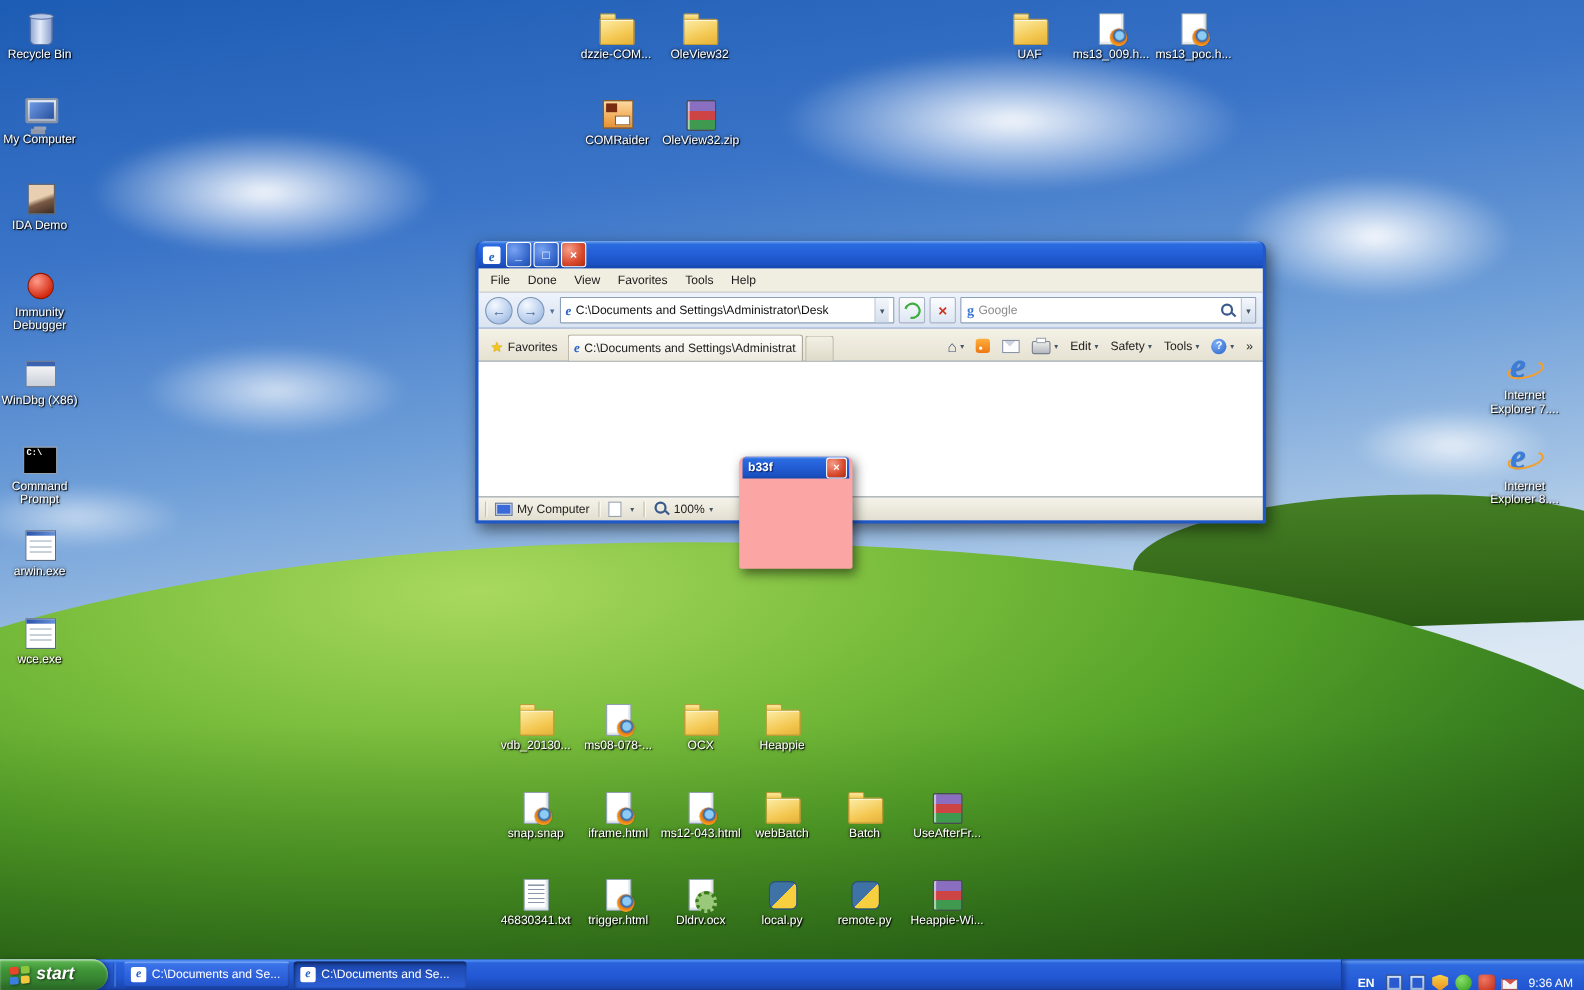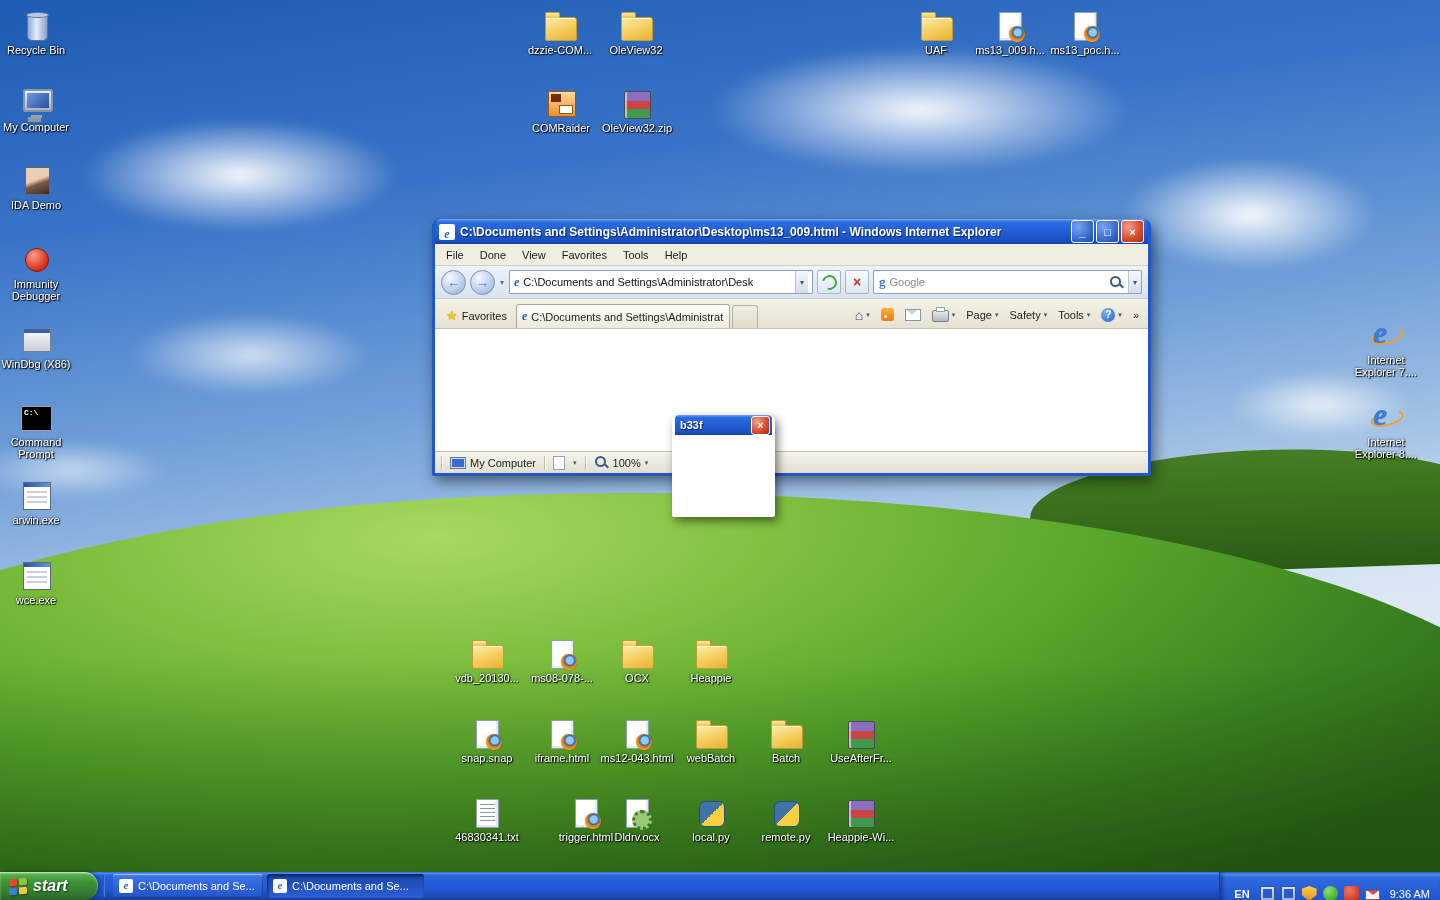--- a/index.html
+++ b/index.html
@@ -132,21 +132,21 @@
     display:flex;align-items:center;font-size:11px;color:#222;padding:0 6px;gap:8px}
   .sb-left{flex:1}
   .sb-sep{width:1px;height:14px;background:#c0bcac;box-shadow:1px 0 0 #fff}
   .sb-group{display:flex;align-items:center;gap:4px}
   .mini-pc{width:14px;height:10px;background:#cfd8e8;border:1px solid #6a7a98;position:relative}
   .mini-pc::before{content:"";position:absolute;inset:1px;background:#3a6ad8}
   .mini-page{width:10px;height:12px;background:#fff;border:1px solid #96a0ae}
 
   
   .dialog{position:absolute;left:672px;top:415px;width:103px;height:102px;z-index:60;
-    background:#ffffff;border-radius:6px 6px 2px 2px;padding:0 3px 3px;box-sizing:border-box;
+    background:#fca5a5;border-radius:6px 6px 2px 2px;padding:0 3px 3px;box-sizing:border-box;
     box-shadow:3px 4px 10px rgba(0,0,0,.5);display:flex;flex-direction:column}
   .dlg-title{height:20px;display:flex;align-items:center;gap:4px;padding:0 2px;border-radius:4px 4px 0 0;
     background:linear-gradient(#7aa8f0 0%,#2a6ce0 12%,#245fd8 45%,#1b51c2 85%,#1445aa 100%)}
   .dlg-title-text{flex:1;color:#fff;font-weight:bold;font-size:11px;padding-left:3px;text-shadow:1px 1px 1px rgba(0,20,80,.8)}
   .dlg-close{width:17px;height:17px;border-radius:3px;border:1px solid #fff;color:#fff;font-size:10px;font-weight:bold;
     display:flex;align-items:center;justify-content:center;
     background:radial-gradient(circle at 30% 28%,#f5a08c,#d8482a 60%,#aa2c12)}
   .dlg-body{flex:1;background:#ece9d8;display:flex;flex-direction:column}
   .dlg-msg{font-size:11px;color:#000;padding:13px 0 0 12px}
   .dlg-ok{margin:14px auto 0;width:74px;height:20px;border:1px solid #2a52a8;border-radius:3px;
@@ -390,21 +390,21 @@
       </div>
     <div class="lbl">UseAfterFr...</div>
   </div>
 
   <div class="dicon" style="left:449px;top:795px">
     <div class="ig">
         <div class="ic-page ic-txt"></div>
       </div>
     <div class="lbl">46830341.txt</div>
   </div>
-  <div class="dicon" style="left:548px;top:795px">
+  <div class="dicon" style="left:524px;top:795px">
     <div class="ig">
         <div class="ic-page">
           <div class="ff-ball"></div>
         </div>
       </div>
     <div class="lbl">trigger.html</div>
   </div>
   <div class="dicon" style="left:599px;top:795px">
     <div class="ig">
         <div class="ic-page">
@@ -428,21 +428,20 @@
   <div class="dicon" style="left:823px;top:795px">
     <div class="ig">
         <div class="ic-rar"></div>
       </div>
     <div class="lbl">Heappie-Wi...</div>
   </div>
 
   <div class="ie-window">
     <div class="titlebar">
       <span class="e-chip"><span class="e-sm">e</span></span>
-      <span class="title-text">C:\Documents and Settings\Administrator\Desktop\ms13_009.html - Windows Internet Explorer</span>
       <span class="winbtns">
         <span class="wbtn">_</span>
         <span class="wbtn">□</span>
         <span class="wbtn close">×</span>
       </span>
     </div>
     <div class="menubar">
       <span class="menu-item">File</span>
       <span class="menu-item">Done</span>
       <span class="menu-item">View</span>
@@ -491,21 +490,21 @@
             <span class="i-feed"></span>
           </div>
         <div class="fb-btn">
             <span class="i-mail"></span>
           </div>
         <div class="fb-btn">
             <span class="i-print"></span>
             <span class="chev">▾</span>
           </div>
         <div class="fb-btn">
-            <span>Page</span>
+            <span>Edit</span>
             <span class="chev">▾</span>
           </div>
         <div class="fb-btn">
             <span>Safety</span>
             <span class="chev">▾</span>
           </div>
         <div class="fb-btn">
             <span>Tools</span>
             <span class="chev">▾</span>
           </div>

